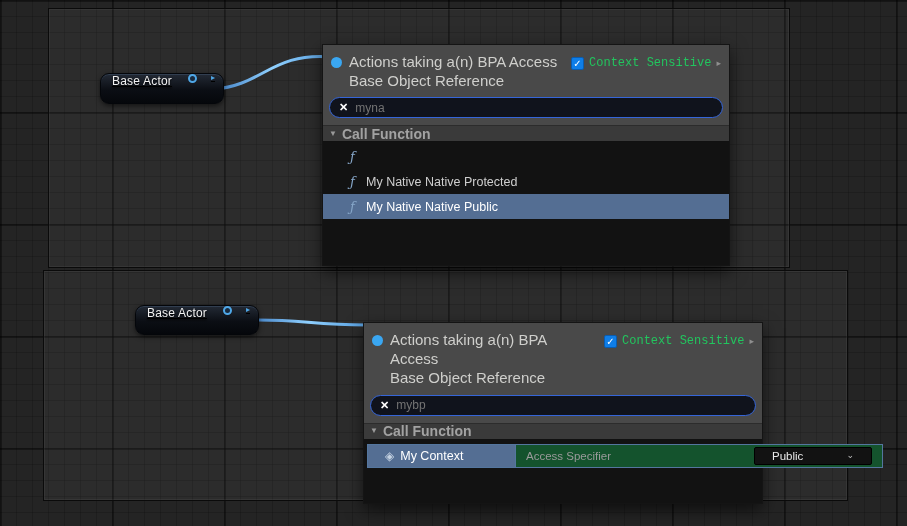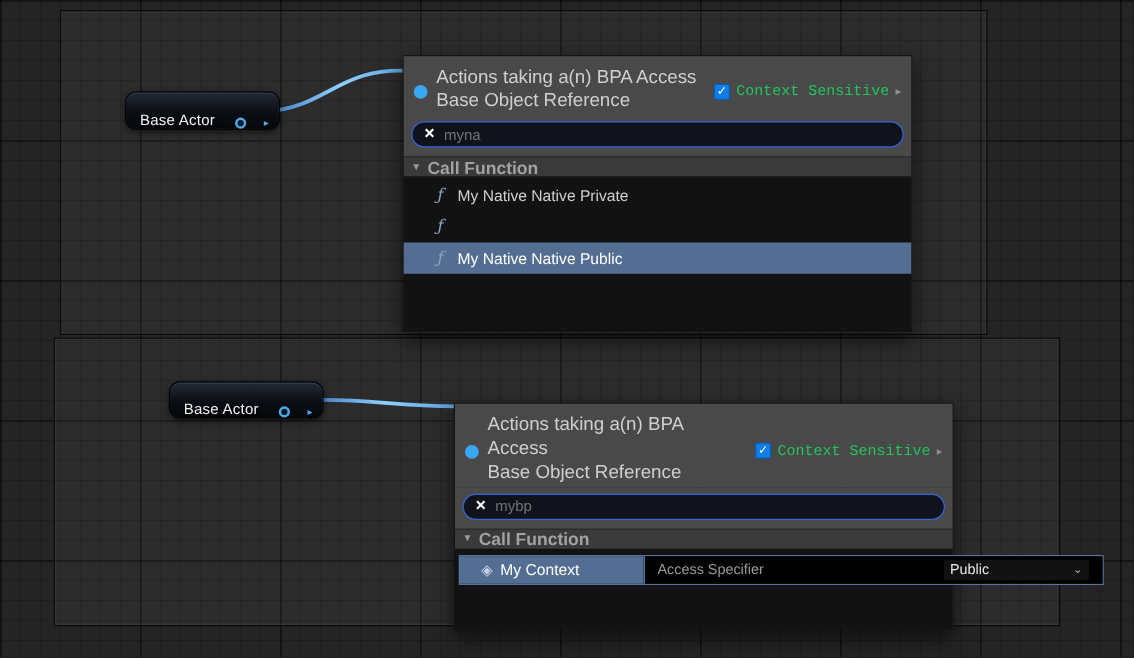--- a/index.html
+++ b/index.html
@@ -25,39 +25,39 @@
   .region-top{left:48px;top:8px;width:742px;height:260px;}
   .region-bottom{left:43px;top:270px;width:805px;height:231px;}
 
   svg.wires{position:absolute;left:0;top:0;width:907px;height:526px;pointer-events:none;}
 
   .node{
     position:absolute;height:31px;border-radius:9px;
     background:linear-gradient(#232a35, #0b0e14 55%, #05070b);
     border:1px solid #04060a;
     box-shadow:0 2px 5px rgba(0,0,0,0.55), inset 0 1px 0 rgba(120,160,210,0.18);
-    display:flex;align-items:flex-end;justify-content:flex-end;
+    display:flex;align-items:flex-start;justify-content:flex-end;
     padding:0 8px;gap:14px;text-decoration:underline;
   }
   .node-top{left:100px;top:73px;width:124px;}
   .node-bottom{left:135px;top:305px;width:124px;height:30px;}
   .node-label{color:#f2f2f2;font-size:12px;letter-spacing:0.2px;text-shadow:0 1px 2px #000;margin-right:2px;}
   .pin{width:9px;height:9px;border:2px solid #4fa8e8;border-radius:50%;background:rgba(20,60,100,0.35);flex:none;}
   .pin-arrow{color:#4fa8e8;font-size:8px;line-height:1;flex:none;}
 
   .menu{
     position:absolute;display:flex;flex-direction:column;
     box-shadow:0 6px 16px rgba(0,0,0,0.6);
     border:1px solid #141414;
   }
   .menu-top{left:322px;top:44px;width:408px;height:222px;}
   .menu-bottom{left:363px;top:322px;width:400px;height:182px;overflow:visible;}
 
   .menu-header{
-    background:#494949;display:flex;align-items:center;
+    background:#494949;display:flex;align-items:flex-start;
     padding:7px 8px 2px 8px;gap:7px;
   }
   .blue-dot{width:11px;height:11px;border-radius:50%;background:#3aa7f2;margin-top:5px;flex:none;}
   .menu-title{flex:1;color:#cfcfcc;font-size:15px;line-height:1.28;}
   .ctx{display:flex;align-items:center;gap:5px;margin-top:4px;flex:none;cursor:pointer;}
   .checkbox{
     width:13px;height:13px;background:#0f7ee8;border:1px solid #0a5cb0;border-radius:2px;
     color:#fff;font-size:10px;line-height:12px;text-align:center;flex:none;
   }
   .ctx-label{color:#22c55e;font-size:12px;font-family:Liberation Mono, monospace;}
@@ -93,27 +93,27 @@
   .bp-row{
     display:flex;height:24px;width:516px;margin:2px 0 0 3px;
     border:1px solid #54769e;position:relative;z-index:5;
   }
   .bp-name{
     width:147px;background:#546e93;display:flex;align-items:center;gap:6px;
     padding-left:17px;color:#fff;font-size:12.5px;flex:none;
   }
   .bp-diamond{color:#c4d2e2;font-size:12px;line-height:1;flex:none;}
   .bp-tooltip{
-    flex:1;background:#000000;border-left:1px solid #54769e;
+    flex:1;background:#14532d;border-left:1px solid #54769e;
     display:flex;align-items:center;justify-content:space-between;padding:0 10px;
   }
   .tt-label{color:#9a9a9a;font-size:11.5px;}
   .dropdown{
     width:118px;height:18px;background:#121212;border:1px solid #000;border-radius:2px;
-    display:flex;align-items:center;justify-content:space-between;padding:0 5px;
+    display:flex;align-items:center;justify-content:space-between;padding:0 17px;
     color:#e8e8e8;font-size:11.5px;cursor:pointer;
   }
   .chevron{color:#c0c0c0;font-size:9px;line-height:1;}
 </style>
 </head>
 <body>
 
 <div class="canvas">
 
   <div class="region region-top"></div>
@@ -162,24 +162,24 @@
         <span class="search-text">myna</span>
       </div>
     </div>
     <div class="category-row">
       <span class="tri">▼</span>
       <span class="category-label">Call Function</span>
     </div>
     <div class="list">
       <div class="row">
         <span class="f-icon">ƒ</span>
-        <span>My Native Native Private</span>
       </div>
       <div class="row">
         <span class="f-icon">ƒ</span>
+        <span>My Native Native Protected</span>
       </div>
       <div class="row selected">
         <span class="f-icon">ƒ</span>
         <span>My Native Native Public</span>
       </div>
     </div>
   </div>
 
   <div class="menu menu-bottom">
     <div class="menu-header">

